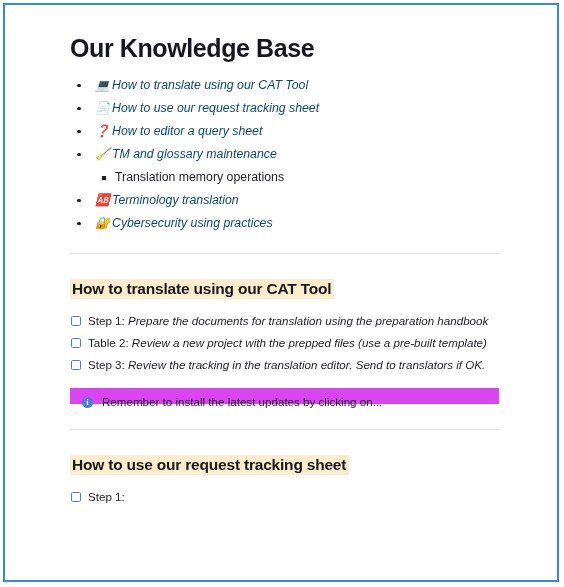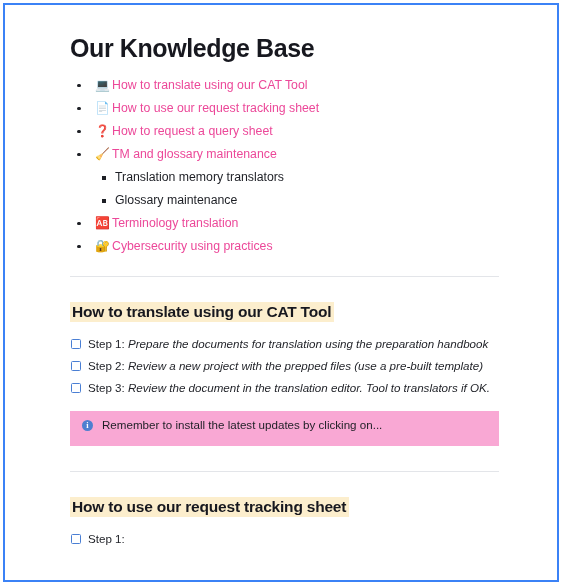--- a/index.html
+++ b/index.html
@@ -75,22 +75,23 @@
     margin: 0;
     padding: 11px 0 0 3px;
   }
   ul.toc > li {
     position: relative;
     padding: 0 0 0 22px;
     margin: 0 0 0 0;
     height: 23px;
     line-height: 23px;
     font-size: 12.3px;
-    color: #ec4899;
+    color: #0c4a6e;
     white-space: nowrap;
+    font-style: italic;
   }
   ul.toc > li > .dot {
     position: absolute;
     left: 4px;
     top: 10px;
     width: 3.5px;
     height: 3.5px;
     background: #1d1f25;
     border-radius: 50%;
   }
@@ -158,22 +159,22 @@
     background: #ffffff;
     box-sizing: content-box;
   }
   .steplabel { font-weight: normal; }
   .steptext { font-style: italic; }
 
   
   .callout {
     position: relative;
     width: 429px;
-    height: 35px;
-    background: #f9a8d4;
+    height: 16px;
+    background: #d946ef;
     box-sizing: border-box;
   }
   .callout .info-icon {
     position: absolute;
     left: 12px;
     top: 9px;
     width: 11px;
     height: 11px;
     border-radius: 50%;
     background: #4d7fd0;
@@ -220,36 +221,32 @@
         <span class="emoji">💻</span><span>How to translate using our CAT Tool</span>
       </li>
 
       <li>
         <span class="dot"></span>
         <span class="emoji">📄</span><span>How to use our request tracking sheet</span>
       </li>
 
       <li>
         <span class="dot"></span>
-        <span class="emoji">❓</span><span>How to request a query sheet</span>
+        <span class="emoji">❓</span><span>How to editor a query sheet</span>
       </li>
 
       <li>
         <span class="dot"></span>
         <span class="emoji">🧹</span><span>TM and glossary maintenance</span>
       </li>
 
       <ul class="sub">
         <li>
           <span class="sq"></span>
-          <span>Translation memory translators</span>
-        </li>
-        <li>
-          <span class="sq"></span>
-          <span>Glossary maintenance</span>
+          <span>Translation memory operations</span>
         </li>
       </ul>
 
       <li>
         <span class="dot"></span>
         <span class="emoji">🆎</span><span>Terminology translation</span>
       </li>
 
       <li>
         <span class="dot"></span>
@@ -269,27 +266,27 @@
     <div style="height:12px"></div>
 
     <ul class="steps">
       <li>
         <span class="cbox"></span>
         <span class="steplabel">Step 1:</span>
         <span class="steptext">Prepare the documents for translation using the preparation handbook</span>
       </li>
       <li>
         <span class="cbox"></span>
-        <span class="steplabel">Step 2:</span>
+        <span class="steplabel">Table 2:</span>
         <span class="steptext">Review a new project with the prepped files (use a pre-built template)</span>
       </li>
       <li>
         <span class="cbox"></span>
         <span class="steplabel">Step 3:</span>
-        <span class="steptext">Review the document in the translation editor. Tool to translators if OK.</span>
+        <span class="steptext">Review the tracking in the translation editor. Send to translators if OK.</span>
       </li>
     </ul>
 
     <div style="height:12px"></div>
 
     <div class="callout">
       <span class="info-icon"></span>
       <span class="ctext">Remember to install the latest updates by clicking on...</span>
     </div>
 

